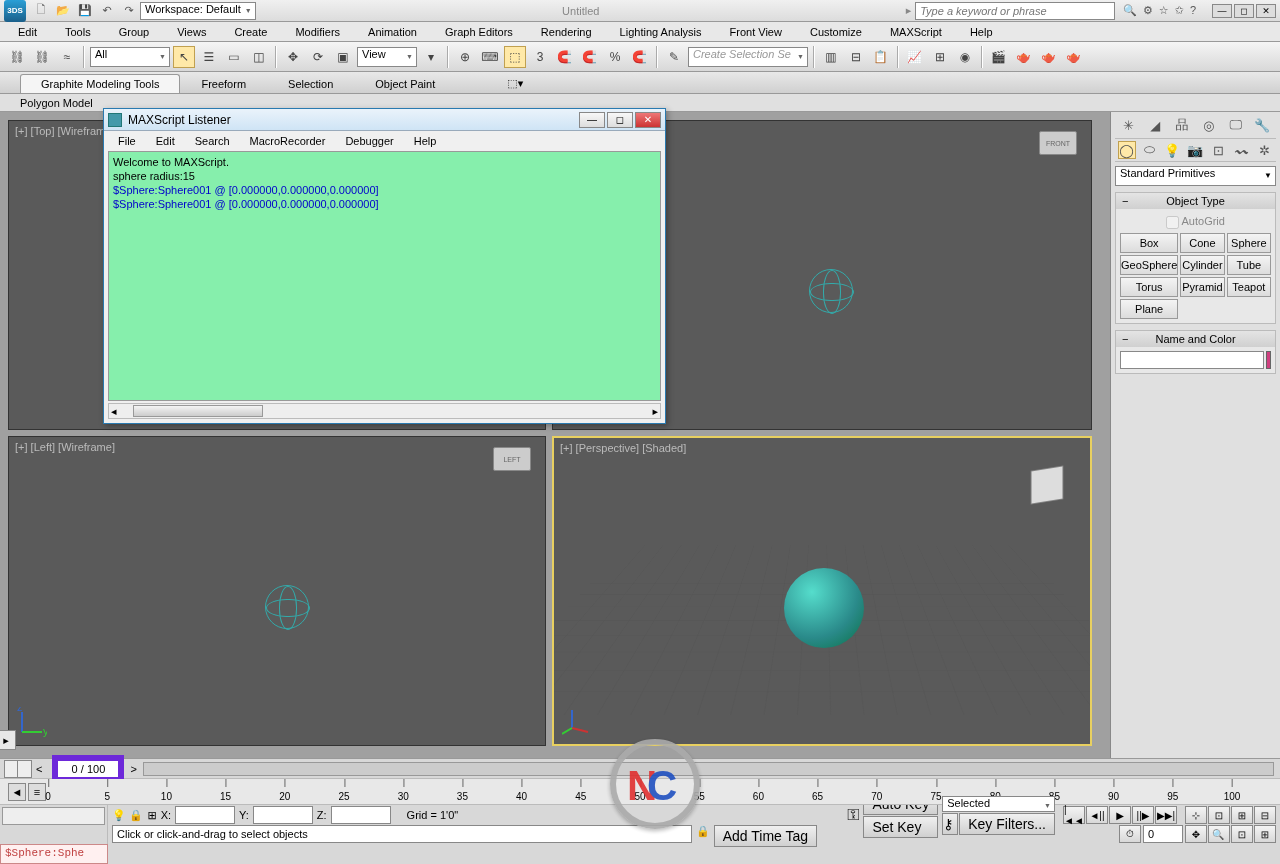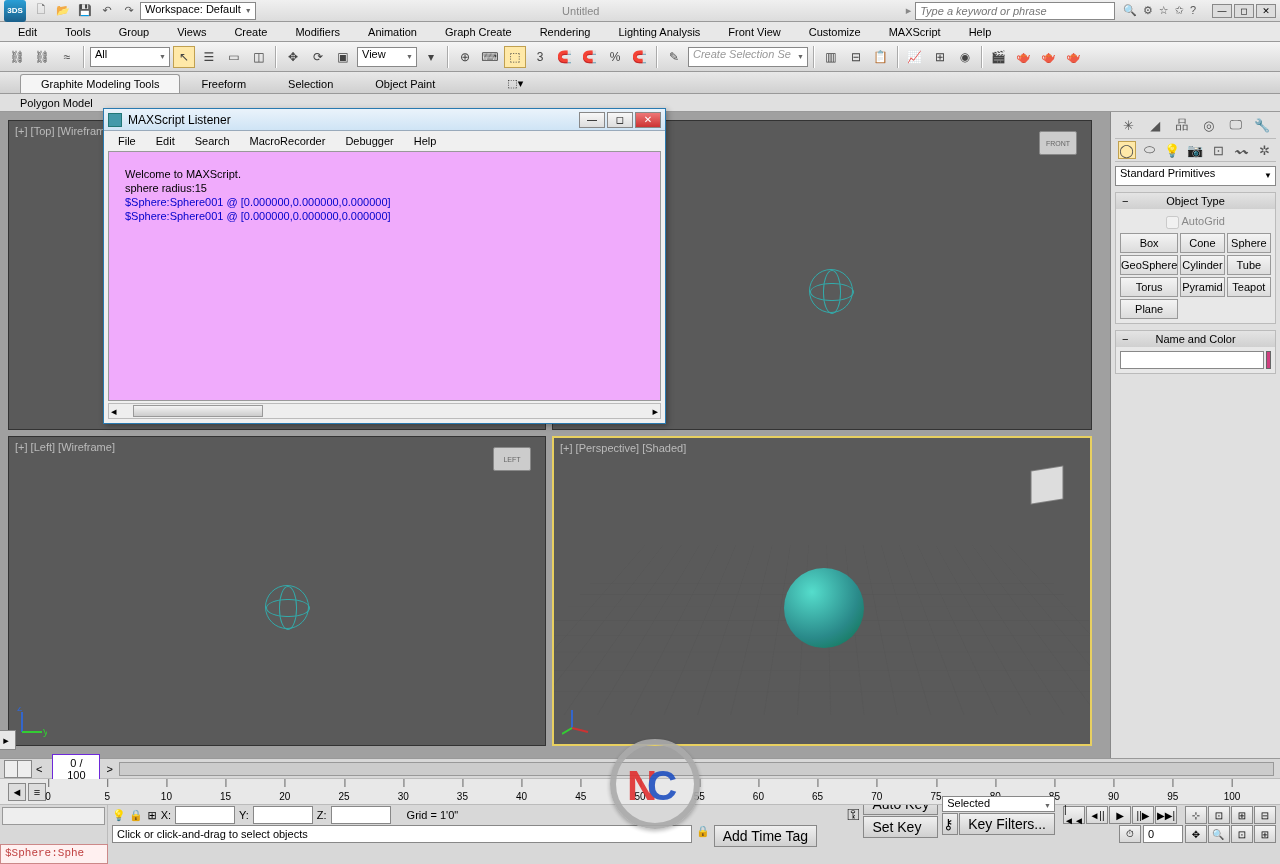--- a/index.html
+++ b/index.html
@@ -61,28 +61,28 @@
 
 .mx-window { position:absolute; left:103px; top:108px; width:563px; height:316px; background:#f0f0f0; border:1px solid #2a7ab0; box-shadow:2px 2px 6px rgba(0,0,0,.3); z-index:50; }
 .mx-titlebar { height:22px; background:linear-gradient(#eaf3fb,#cfe4f5); display:flex;align-items:center;padding:0 4px; border-bottom:1px solid #9ab;}
 .mx-title-icon { width:14px;height:14px;background:#49a;margin-right:6px;border:1px solid #277;}
 .mx-title { flex:1; font-size:12px; }
 .mx-wbtns { display:flex; gap:2px;}
 .mx-wbtn { width:26px;height:16px;border:1px solid #888;background:linear-gradient(#f8f8f8,#ddd);font-size:10px;display:flex;align-items:center;justify-content:center;cursor:pointer;}
 .mx-wbtn.close{background:linear-gradient(#e77,#c33);color:#fff;}
 .mx-menu { height:20px; display:flex;align-items:center;padding:0 4px; background:#f0f0f0;}
 .mx-menu span { padding:2px 10px; cursor:pointer;}
-.mx-body { position:absolute; top:42px; left:4px; right:4px; bottom:22px; background:#f0abfc; border:1px solid #999; font-family:"Courier New",monospace; font-size:12px; padding:16px; overflow:hidden; white-space:pre;}
+.mx-body { position:absolute; top:42px; left:4px; right:4px; bottom:22px; background:#86efac; border:1px solid #999; font-family:"Courier New",monospace; font-size:12px; padding:4px; overflow:hidden; white-space:pre;}
 .mx-line-blue { color:#0000cc; }
 .mx-scroll { position:absolute; bottom:4px; left:4px; right:4px; height:16px; background:#eee; border:1px solid #bbb; display:flex;align-items:center;}
 .mx-thumb { width:130px; height:12px; background:linear-gradient(#f4f4f4,#ccc); border:1px solid #999; margin-left:14px;}
 
 .bottom { position:absolute; left:0; right:0; bottom:0; height:106px; background:#d8d8d8; border-top:1px solid #999;}
 .track-row { height:20px; display:flex; align-items:center; border-bottom:1px solid #bbb;}
-.frame-box { width:48px; padding:2px 8px; border:1px solid #6d28d9;background:#fff; text-align:center; margin:0 6px;}
+.frame-box { width:72px; padding:2px 8px; border:6px solid #6d28d9;background:#fff; text-align:center; margin:0 6px;}
 .timeline { height:26px; background:#e8e8e8; border-bottom:1px solid #bbb; position:relative; padding:0 48px;}
 .tl-arrow { position:absolute; top:4px; width:18px;height:18px; background:#ddd;border:1px solid #888;display:flex;align-items:center;justify-content:center;cursor:pointer;}
 .tl-ticks { position:absolute; inset:0 48px 0 48px;}
 .tick { position:absolute; bottom:2px; font-size:10px; transform:translateX(-50%);}
 .tick::before{content:"";position:absolute;left:50%;top:-12px;width:1px;height:8px;background:#666;}
 .status-input { border:1px solid #888; background:#fff; height:18px; padding:0 4px;}
 .key-btn { background:linear-gradient(#f0f0f0,#d0d0d0); border:1px solid #888; padding:2px 8px; cursor:pointer; font-size:14px;}
 .play-btns { display:flex; gap:1px;}
 .play-btn { width:22px;height:18px;border:1px solid #888;background:linear-gradient(#f4f4f4,#d8d8d8);display:flex;align-items:center;justify-content:center;font-size:10px;cursor:pointer;}
 .watermark { position:absolute; left:605px; bottom:30px; width:100px; height:100px; pointer-events:none; opacity:.9; z-index:40;}
@@ -122,21 +122,21 @@
 </div>
 
 <div class="menubar">
   <span class="menuitem">Edit</span>
   <span class="menuitem">Tools</span>
   <span class="menuitem">Group</span>
   <span class="menuitem">Views</span>
   <span class="menuitem">Create</span>
   <span class="menuitem">Modifiers</span>
   <span class="menuitem">Animation</span>
-  <span class="menuitem">Graph Create</span>
+  <span class="menuitem">Graph Editors</span>
   <span class="menuitem">Rendering</span>
   <span class="menuitem">Lighting Analysis</span>
   <span class="menuitem">Front View</span>
   <span class="menuitem">Customize</span>
   <span class="menuitem">MAXScript</span>
   <span class="menuitem">Help</span>
 </div>
 
 <div class="toolbar">
   <span class="tbtn">⛓</span>

